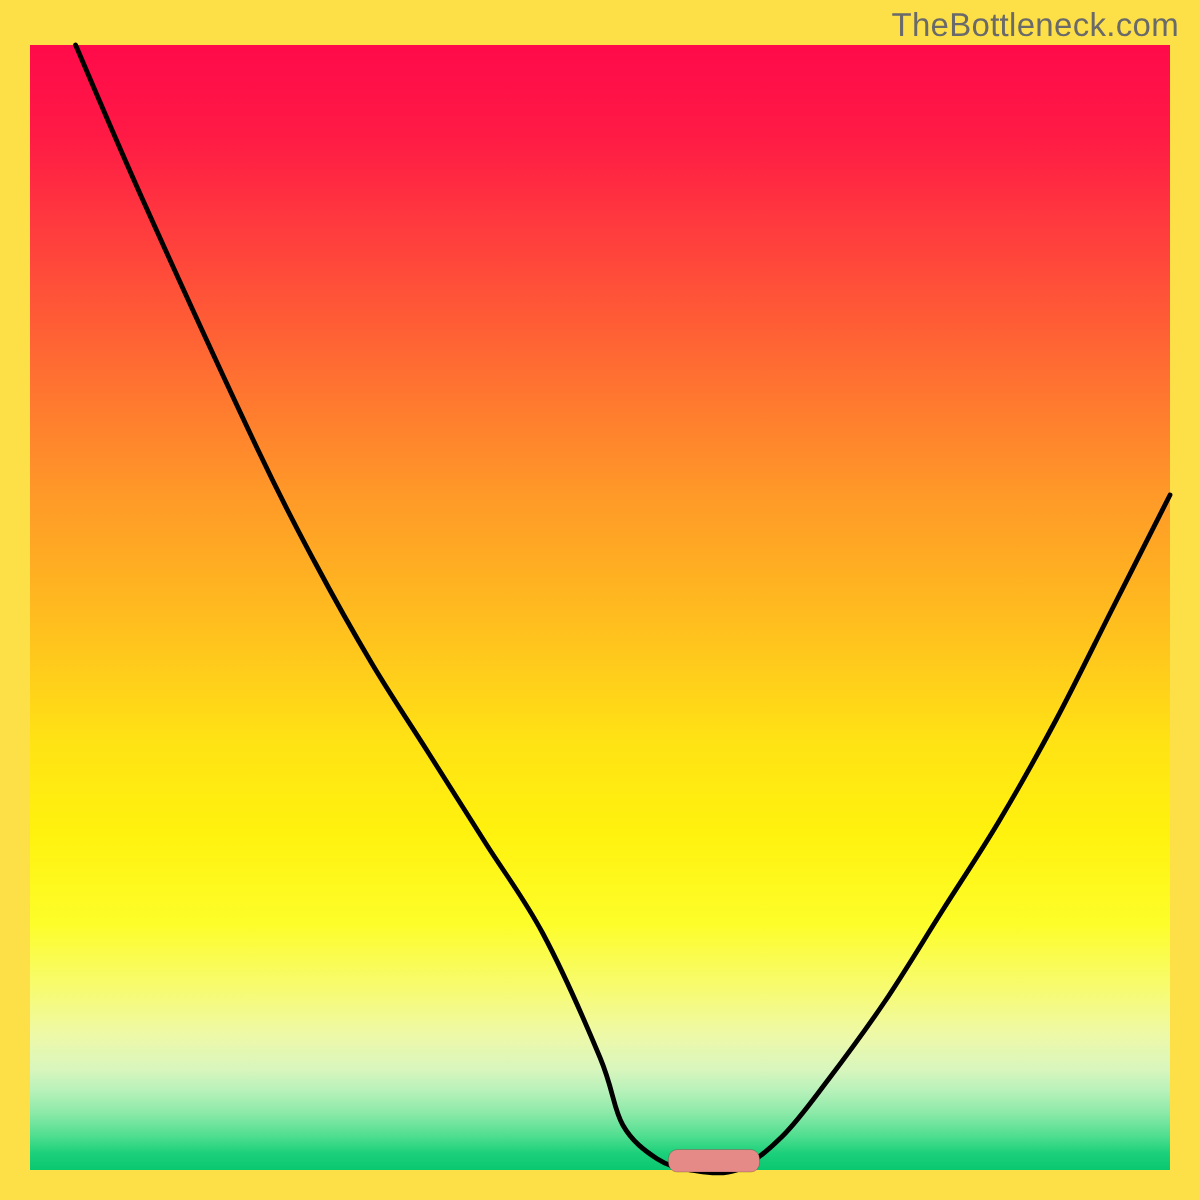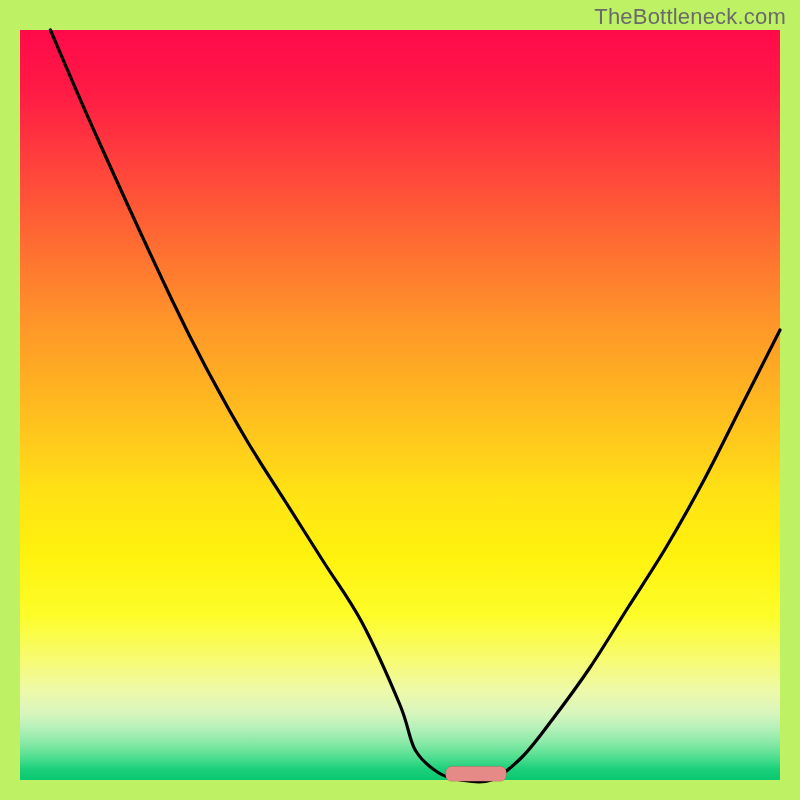--- a/index.html
+++ b/index.html
@@ -8,21 +8,21 @@
     width: 800px;
     height: 800px;
     background: #000;
     overflow: hidden;
     font-family: Arial, Helvetica, sans-serif;
   }
   .frame {
     position: relative;
     width: 800px;
     height: 800px;
-    background: #bef264;
+    background: #fde047;
   }
   .plot-area {
     position: absolute;
     left: 20px;
     top: 30px;
     width: 760px;
     height: 750px;
     background: linear-gradient(to bottom,
       #ff0a4a 0%,
       #ff1a45 8%,

